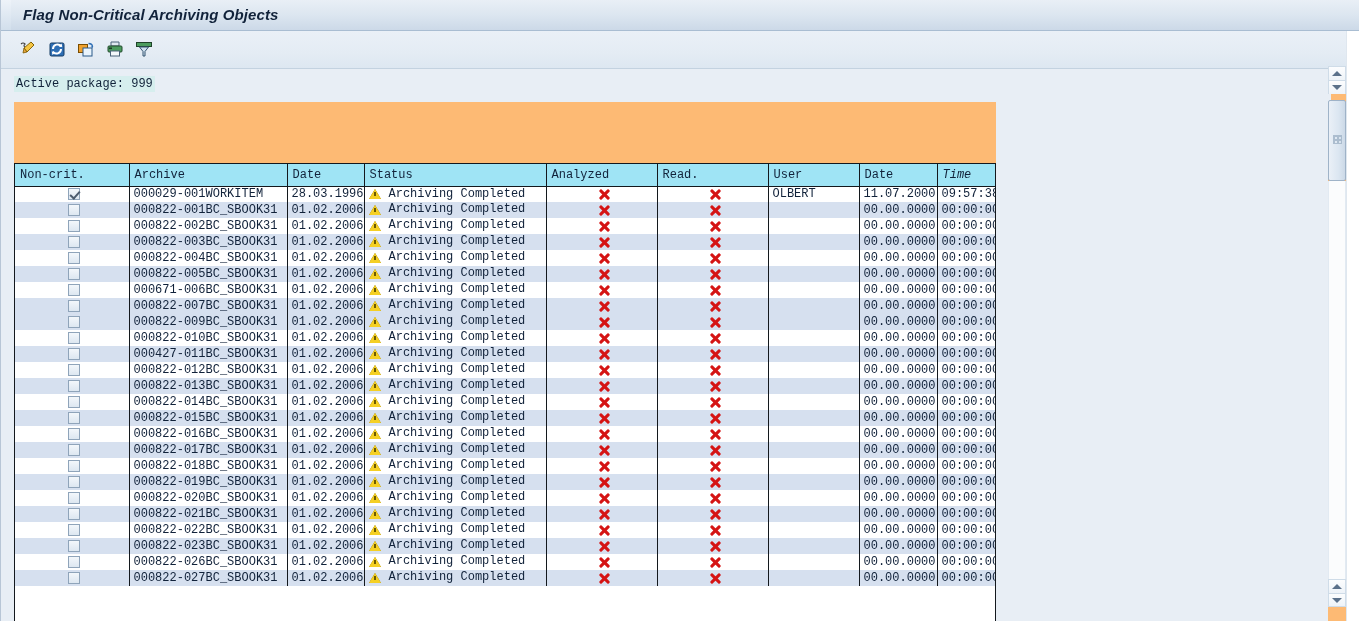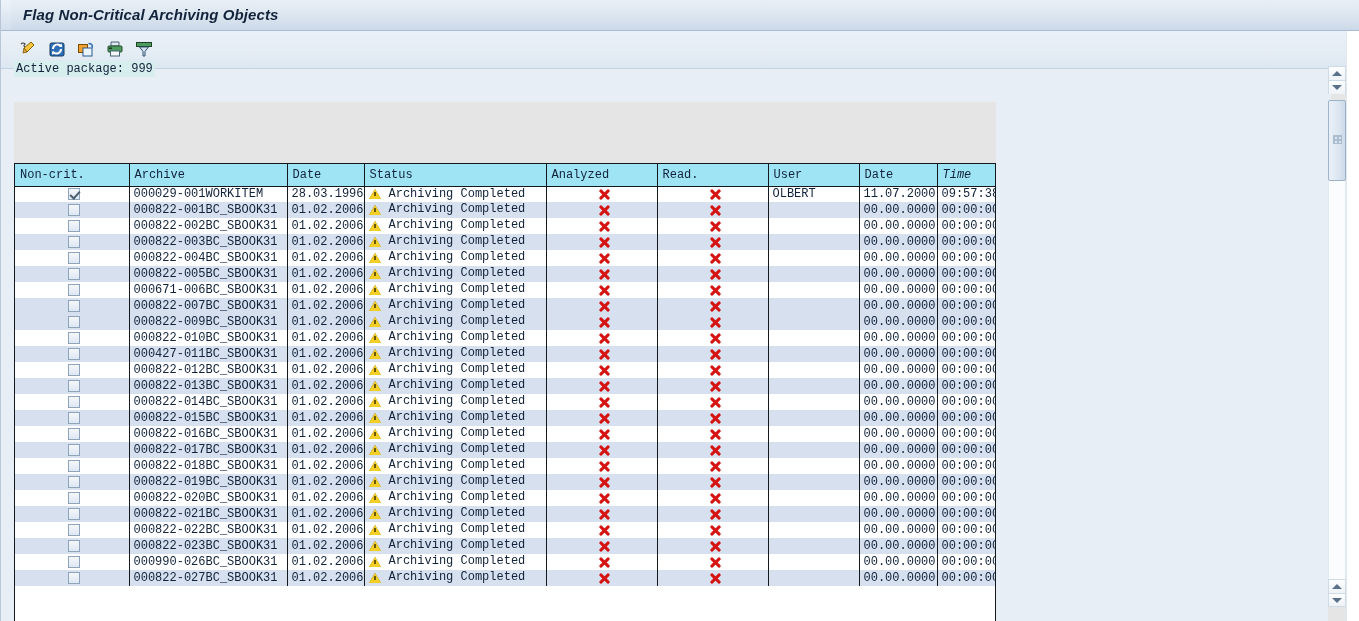--- a/index.html
+++ b/index.html
@@ -8,21 +8,21 @@
     width: 1359px; height: 621px;
     overflow: hidden;
     background: #ffffff;
     font-family: "Liberation Sans", sans-serif;
   }
 
   
   .app {
     position: relative;
     width: 1359px; height: 621px;
-    background: #e5e5e5;
+    background: #fdba74;
     border-left: 1px solid #b8c6d6;
     border-right: 1px solid #b8c6d6;
   }
 
   
   .titlebar {
     position: absolute; left: 0; top: 0;
     width: 1359px; height: 31px;
     background: linear-gradient(to bottom, #e9eff6 0%, #dce6f0 50%, #ccd9e8 100%);
     border-bottom: 1px solid #a9bdd2;
@@ -68,21 +68,21 @@
     letter-spacing: 0.3px;
   }
 
   
   .statusline {
     position: absolute; left: 0; top: 69px;
     width: 1330px; height: 33px;
     background: #e8eef5;
   }
   .status-text {
-    position: absolute; left: 13px; top: 61px;
+    position: absolute; left: 13px; top: 76px;
     font-family: "Liberation Mono", monospace;
     font-size: 12px;
     color: #11223a;
     background: #d6eeee;
     padding: 1px 2px 1px 2px;
     white-space: nowrap;
     line-height: 14px;
   }
 
   
@@ -625,21 +625,21 @@
             <td>01.02.2006</td>
             <td class="status-cell"><span class="warn-tri"></span><span class="status-label">Archiving Completed</span></td>
             <td class="cell-center"><span class="xmark"></span></td>
             <td class="cell-center"><span class="xmark"></span></td>
             <td></td>
             <td>00.00.0000</td>
             <td>00:00:00</td>
           </tr>
           <tr class="r-odd">
             <td class="cell-center"><span class="cbx"></span></td>
-            <td>000990-026BC_SBOOK31</td>
+            <td>000822-026BC_SBOOK31</td>
             <td>01.02.2006</td>
             <td class="status-cell"><span class="warn-tri"></span><span class="status-label">Archiving Completed</span></td>
             <td class="cell-center"><span class="xmark"></span></td>
             <td class="cell-center"><span class="xmark"></span></td>
             <td></td>
             <td>00.00.0000</td>
             <td>00:00:00</td>
           </tr>
           <tr class="r-even">
             <td class="cell-center"><span class="cbx"></span></td>

